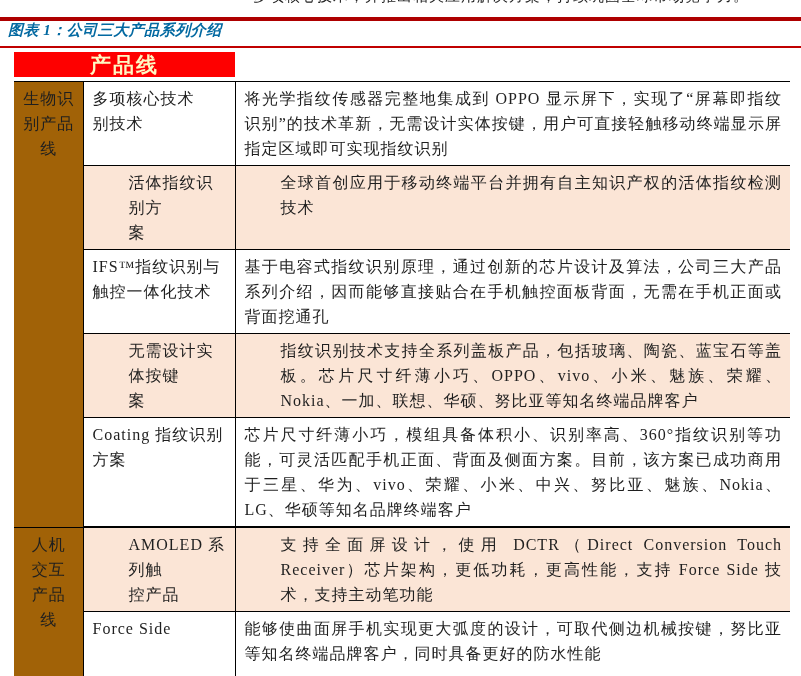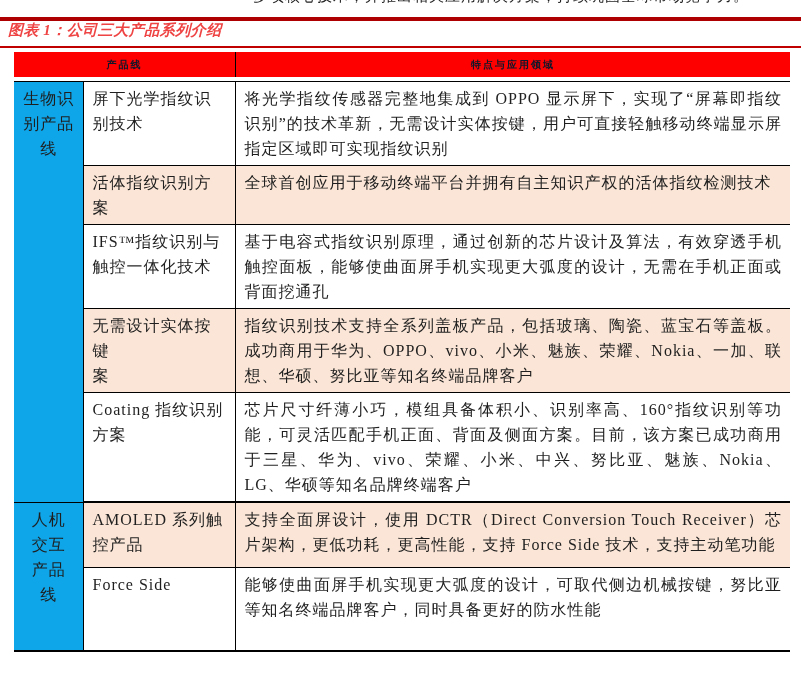--- a/index.html
+++ b/index.html
@@ -8,95 +8,94 @@
     font-family:"Liberation Serif","DejaVu Serif",serif;
     color:#1f1f1f;overflow:hidden;
   }
   
   .top-clip{position:absolute;top:0;left:0;width:801px;height:8px;overflow:hidden;}
   .top-clip span{position:absolute;top:-12px;left:253px;font-size:15px;line-height:17px;
     letter-spacing:1px;white-space:nowrap;color:#222;}
   
   .rule-thick{position:absolute;top:17px;left:0;width:801px;height:4px;background:#AE0000;}
   .fig-title{position:absolute;top:21px;left:8px;font-size:15px;font-weight:bold;
-    font-style:italic;color:#ef4444;letter-spacing:0.5px;}
+    font-style:italic;color:#0369a1;letter-spacing:0.5px;}
   .rule-thin{position:absolute;top:46px;left:0;width:801px;height:2px;background:#C00000;}
   
   .hdr{position:absolute;top:52px;left:14px;width:776px;height:25px;display:flex;}
-  .hdr .hcell{background:#FE0000;color:#0f172a;font-weight:bold;font-size:10px;
+  .hdr .hcell{background:#FE0000;color:#fef9c3;font-weight:bold;font-size:21px;
     letter-spacing:2px;display:flex;align-items:center;justify-content:center;
     box-sizing:border-box;height:25px;}
   .hdr .h1{width:221px;}
   .hdr .h2{width:555px;border-left:1.5px solid #000;}
   
   table.grid{position:absolute;top:81px;left:14px;width:776px;
     border-collapse:collapse;table-layout:fixed;
     border-top:1.5px solid #000;border-bottom:2px solid #000;}
   table.grid td{box-sizing:border-box;vertical-align:top;
     font-size:16px;line-height:25px;letter-spacing:1px;
     padding:4px 8px 4px 9px;border-bottom:1px solid #000;}
   td.groupcell{vertical-align:middle;text-align:center;white-space:pre-line;
-    letter-spacing:3px;padding:0 2px;border-bottom:2px solid #000;background:#0ea5e9;}
+    letter-spacing:3px;padding:0 2px;border-bottom:2px solid #000;background:#a16207;}
   td.prod{border-left:1.5px solid #000;white-space:pre-line;}
   td.feat{border-left:1.5px solid #000;text-align:justify;padding-right:9px;}
-  tr.alt td.prod, tr.alt td.feat{background:#FBE5D6;}
+  tr.alt td.prod, tr.alt td.feat{background:#FBE5D6;padding-left:45px;}
   tr.groupend td{border-bottom:2px solid #000;}
 </style>
 </head>
 <body>
 
 <div class="top-clip">
   <span>多项核心技术，并推出相关应用解决方案，持续巩固全球市场竞争力。</span>
 </div>
 
 <div class="rule-thick"></div>
 
 <div class="fig-title">图表 1：公司三大产品系列介绍</div>
 
 <div class="rule-thin"></div>
 
 <div class="hdr">
   <div class="hcell h1">产品线</div>
-  <div class="hcell h2">特点与应用领域</div>
 </div>
 
 <table class="grid">
   <colgroup>
     <col style="width:69px">
       <col style="width:152px">
       <col style="width:555px">
   </colgroup>
   <tbody>
     <tr style="height:79px">
       <td class="groupcell" rowspan="5">生物识
 别产品
 线</td>
-      <td class="prod">屏下光学指纹识
+      <td class="prod">多项核心技术
 别技术</td>
       <td class="feat">将光学指纹传感器完整地集成到 OPPO 显示屏下，实现了“屏幕即指纹识别”的技术革新，无需设计实体按键，用户可直接轻触移动终端显示屏指定区域即可实现指纹识别</td>
     </tr>
     <tr class="alt" style="height:53px">
       <td class="prod">活体指纹识别方
 案</td>
       <td class="feat">全球首创应用于移动终端平台并拥有自主知识产权的活体指纹检测技术</td>
     </tr>
     <tr style="height:76px">
       <td class="prod">IFS™指纹识别与
 触控一体化技术</td>
-      <td class="feat">基于电容式指纹识别原理，通过创新的芯片设计及算法，有效穿透手机触控面板，能够使曲面屏手机实现更大弧度的设计，无需在手机正面或背面挖通孔</td>
+      <td class="feat">基于电容式指纹识别原理，通过创新的芯片设计及算法，公司三大产品系列介绍，因而能够直接贴合在手机触控面板背面，无需在手机正面或背面挖通孔</td>
     </tr>
     <tr class="alt" style="height:82px">
       <td class="prod">无需设计实体按键
 案</td>
-      <td class="feat">指纹识别技术支持全系列盖板产品，包括玻璃、陶瓷、蓝宝石等盖板。成功商用于华为、OPPO、vivo、小米、魅族、荣耀、Nokia、一加、联想、华硕、努比亚等知名终端品牌客户</td>
+      <td class="feat">指纹识别技术支持全系列盖板产品，包括玻璃、陶瓷、蓝宝石等盖板。芯片尺寸纤薄小巧、OPPO、vivo、小米、魅族、荣耀、Nokia、一加、联想、华硕、努比亚等知名终端品牌客户</td>
     </tr>
     <tr class="groupend" style="height:99px">
       <td class="prod">Coating 指纹识别
 方案</td>
-      <td class="feat">芯片尺寸纤薄小巧，模组具备体积小、识别率高、160°指纹识别等功能，可灵活匹配手机正面、背面及侧面方案。目前，该方案已成功商用于三星、华为、vivo、荣耀、小米、中兴、努比亚、魅族、Nokia、LG、华硕等知名品牌终端客户</td>
+      <td class="feat">芯片尺寸纤薄小巧，模组具备体积小、识别率高、360°指纹识别等功能，可灵活匹配手机正面、背面及侧面方案。目前，该方案已成功商用于三星、华为、vivo、荣耀、小米、中兴、努比亚、魅族、Nokia、LG、华硕等知名品牌终端客户</td>
     </tr>
     <tr class="alt" style="height:65px">
       <td class="groupcell" rowspan="2">人机
 交互
 产品
 线</td>
       <td class="prod">AMOLED 系列触
 控产品</td>
       <td class="feat">支持全面屏设计，使用 DCTR（Direct Conversion Touch Receiver）芯片架构，更低功耗，更高性能，支持 Force Side 技术，支持主动笔功能</td>
     </tr>

